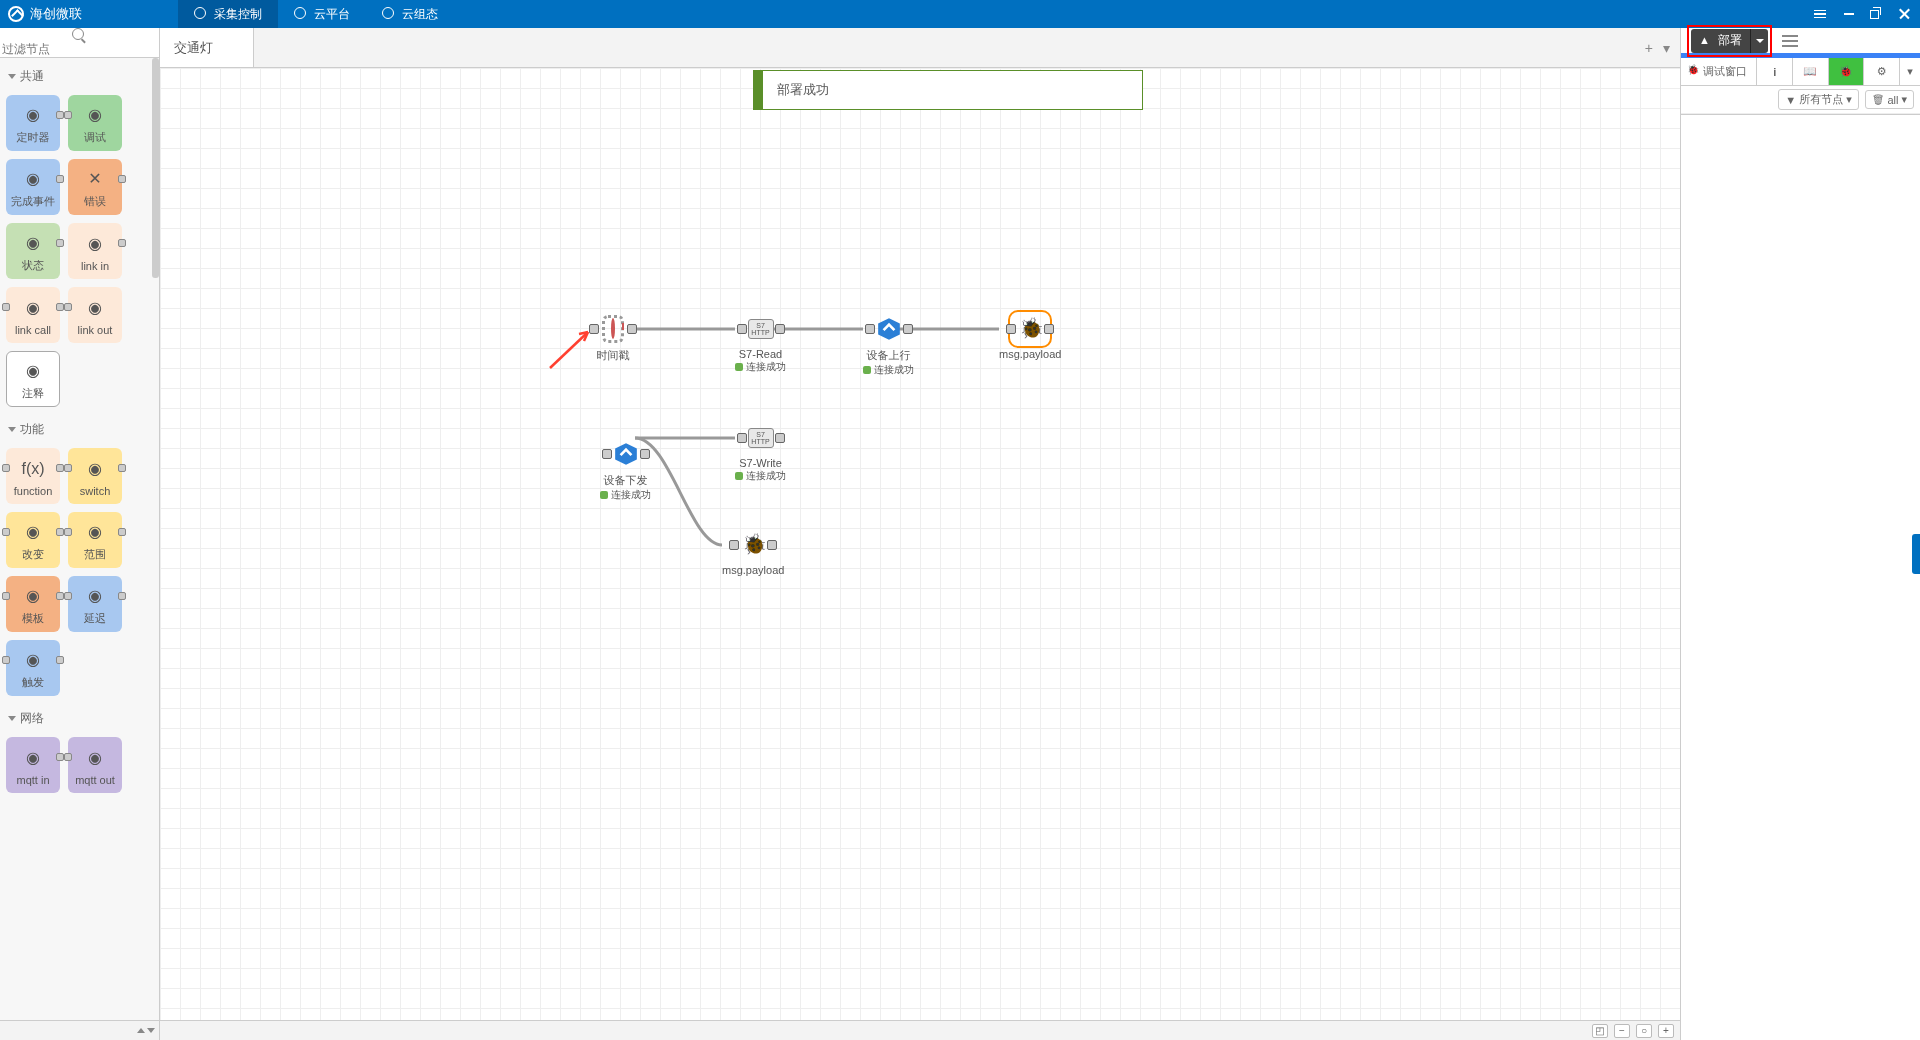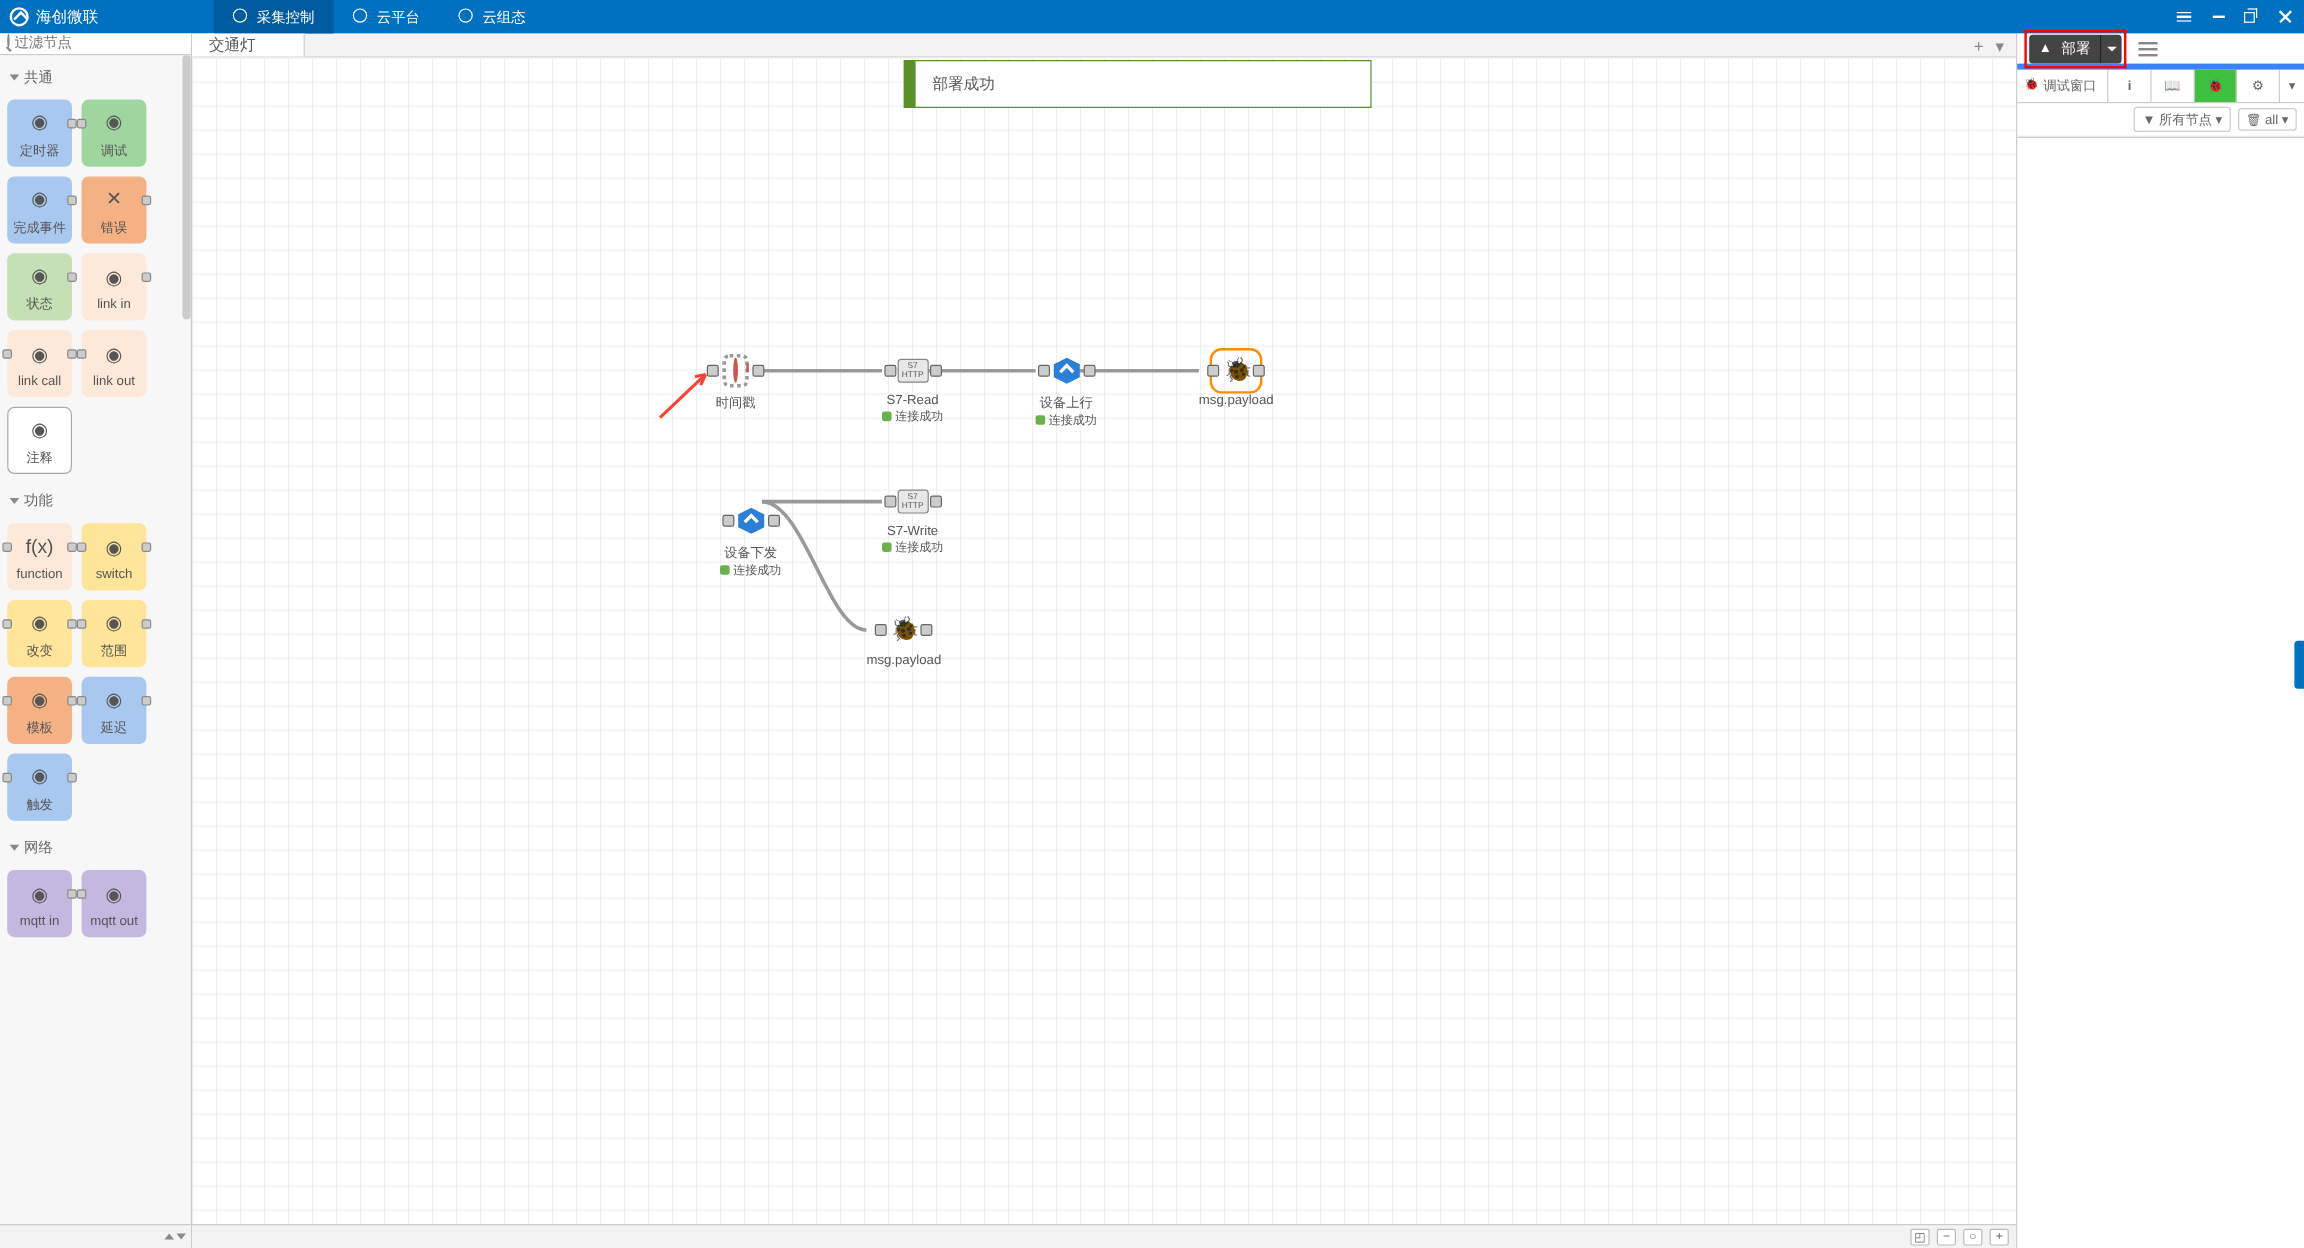--- a/index.html
+++ b/index.html
@@ -24,40 +24,40 @@
 .win-restore::before { content: ''; position: absolute; width: 7px; height: 7px; border: 1.5px solid #fff; top: 3px; left: 0; }
 .win-restore::after { content: ''; position: absolute; width: 7px; height: 7px; border-top: 1.5px solid #fff; border-right: 1.5px solid #fff; top: 0; left: 3px; }
 .win-menu { display: flex; flex-direction: column; gap: 2px; justify-content: center; height: 14px; }
 .win-menu span { width: 12px; height: 1.5px; background: #fff; }
 
 
 .app-body { flex: 1; display: flex; min-height: 0; position: relative; }
 
 
 .palette { width: 160px; border-right: 1px solid #ccc; display: flex; flex-direction: column; background: #f7f7f7; }
-.palette-search { height: 18px; border-bottom: 1px solid #ccc; display: flex; align-items: flex-start; padding: 0 6px; background: #fff; }
+.palette-search { height: 30px; border-bottom: 1px solid #ccc; display: flex; align-items: center; padding: 0 6px; background: #fff; flex-direction: column; }
 .search-icon { width: 12px; height: 12px; border: 1.5px solid #888; border-radius: 50%; position: relative; margin-right: 4px; }
 .search-icon::after { content: ''; position: absolute; width: 5px; height: 1.5px; background: #888; transform: rotate(45deg); bottom: -2px; right: -3px; }
 .palette-search input { border: none; outline: none; font-size: 12px; flex: 1; background: transparent; }
 .palette-content { flex: 1; overflow-y: auto; padding: 4px; position: relative; }
 .palette-scrollbar { position: absolute; right: 0; top: 0; width: 7px; height: 220px; background: #ccc; border-radius: 3px; }
 .cat-header { display: flex; align-items: center; gap: 4px; padding: 6px 4px; font-size: 12px; color: #666; cursor: pointer; }
 .chev-down { width: 0; height: 0; border-left: 4px solid transparent; border-right: 4px solid transparent; border-top: 5px solid #888; }
 .node-grid { display: flex; flex-wrap: wrap; gap: 8px; padding: 4px 2px 8px; }
 .pal-node { width: 54px; height: 56px; border-radius: 6px; display: flex; flex-direction: column; align-items: center; justify-content: center; font-size: 11px; color: #555; position: relative; cursor: grab; }
 .pal-node .n-ico { width: 26px; height: 26px; margin-bottom: 3px; border-radius: 5px; display: flex; align-items: center; justify-content: center; font-size: 16px; }
 .port-l, .port-r { position: absolute; width: 8px; height: 8px; background: #ccc; border: 1px solid #888; border-radius: 2px; top: 16px; }
 .port-l { left: -4px; } .port-r { right: -4px; }
 .palette-footer { height: 20px; border-top: 1px solid #ccc; display: flex; justify-content: flex-end; align-items: center; gap: 2px; padding: 0 4px; background: #f3f3f3; }
 .tiny-chev { width: 0; height: 0; border-left: 4px solid transparent; border-right: 4px solid transparent; border-bottom: 5px solid #888; cursor: pointer; }
 .tiny-chev.dn { border-bottom: none; border-top: 5px solid #888; }
 
 
 .workspace { flex: 1; display: flex; flex-direction: column; position: relative; }
-.tab-bar { height: 20px; display: flex; align-items: stretch; border-bottom: 1px solid #ccc; background: #f3f3f3; position: relative; }
+.tab-bar { height: 40px; display: flex; align-items: stretch; border-bottom: 1px solid #ccc; background: #f3f3f3; position: relative; }
 .flow-tab { padding: 0 40px 0 14px; background: #fff; border-right: 1px solid #ccc; display: flex; align-items: center; font-size: 13px; color: #555; cursor: pointer; }
 .tab-actions { margin-left: auto; display: flex; align-items: center; gap: 10px; padding: 0 10px; color: #888; }
 .add-btn, .list-btn { cursor: pointer; font-size: 14px; }
 .canvas { flex: 1; background: #fff; background-image: linear-gradient(#eee 1px, transparent 1px), linear-gradient(90deg, #eee 1px, transparent 1px); background-size: 20px 20px; position: relative; overflow: hidden; }
 .canvas-footer { height: 20px; border-top: 1px solid #ccc; display: flex; justify-content: flex-end; align-items: center; gap: 6px; padding: 0 6px; font-size: 11px; color: #666; background: #f3f3f3; }
 .zoom-btn { width: 16px; height: 14px; border: 1px solid #bbb; background: #fff; display: flex; align-items: center; justify-content: center; border-radius: 2px; cursor: pointer; font-size: 10px; }
 
 
 .notif { position: absolute; left: 50%; transform: translateX(-50%); width: 390px; background: #fff; border: 1px solid #5a8f29; border-left-width: 10px; padding: 10px 14px; font-size: 13px; color: #555; z-index: 10; margin-left: 28px; }
 .notif.n1 { top: 2px; } .notif.n2 { top: 38px; }

